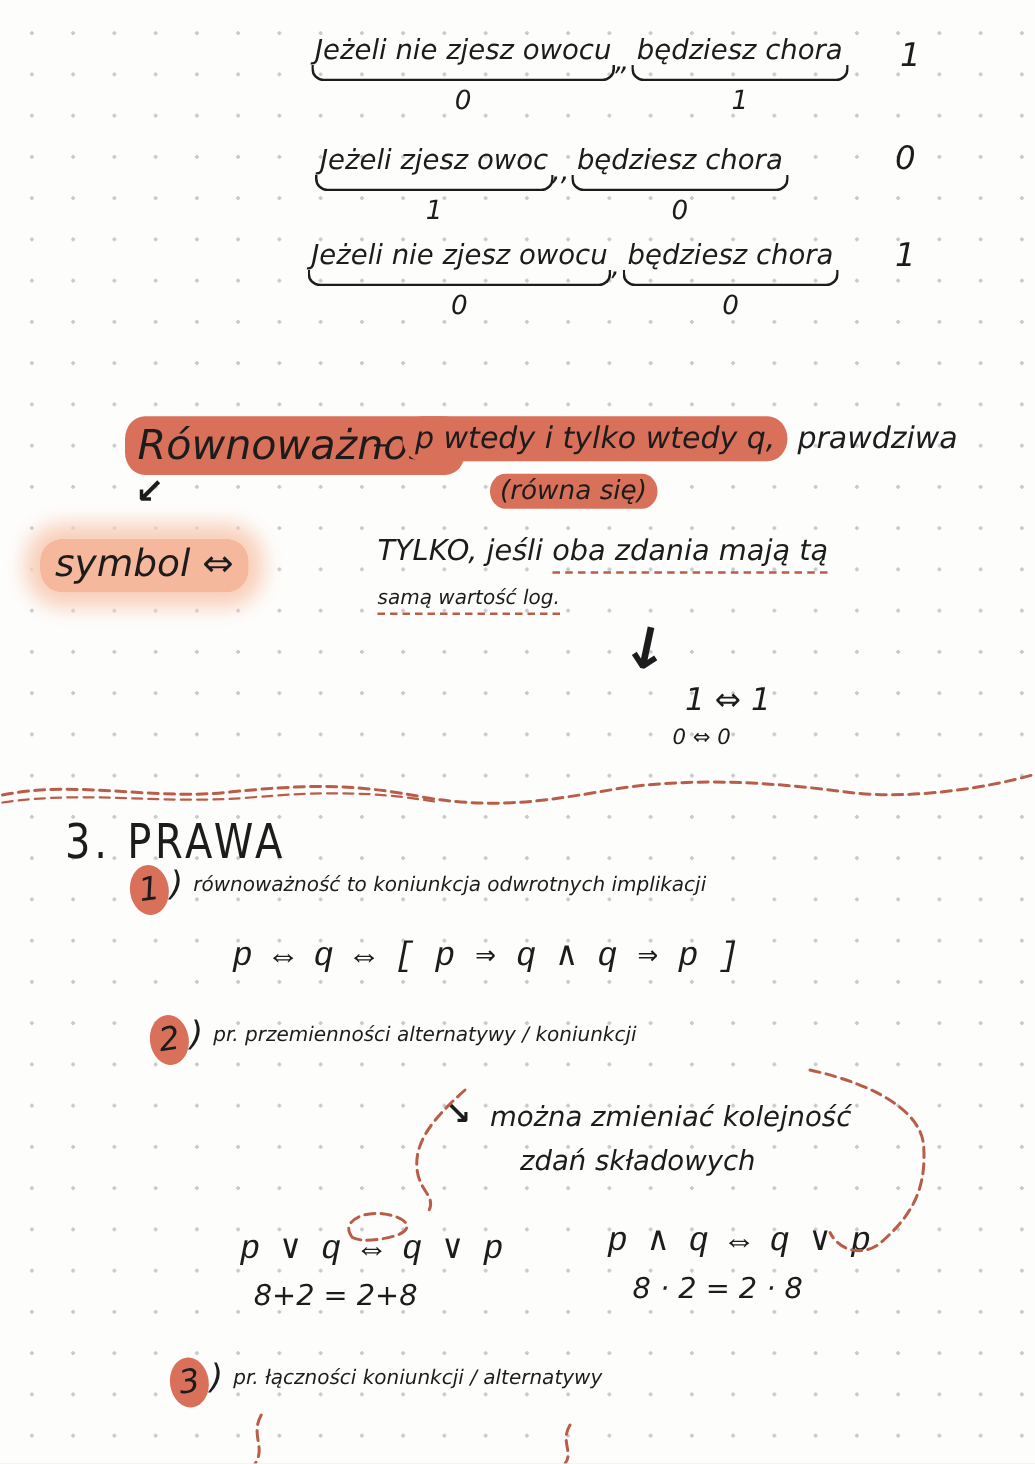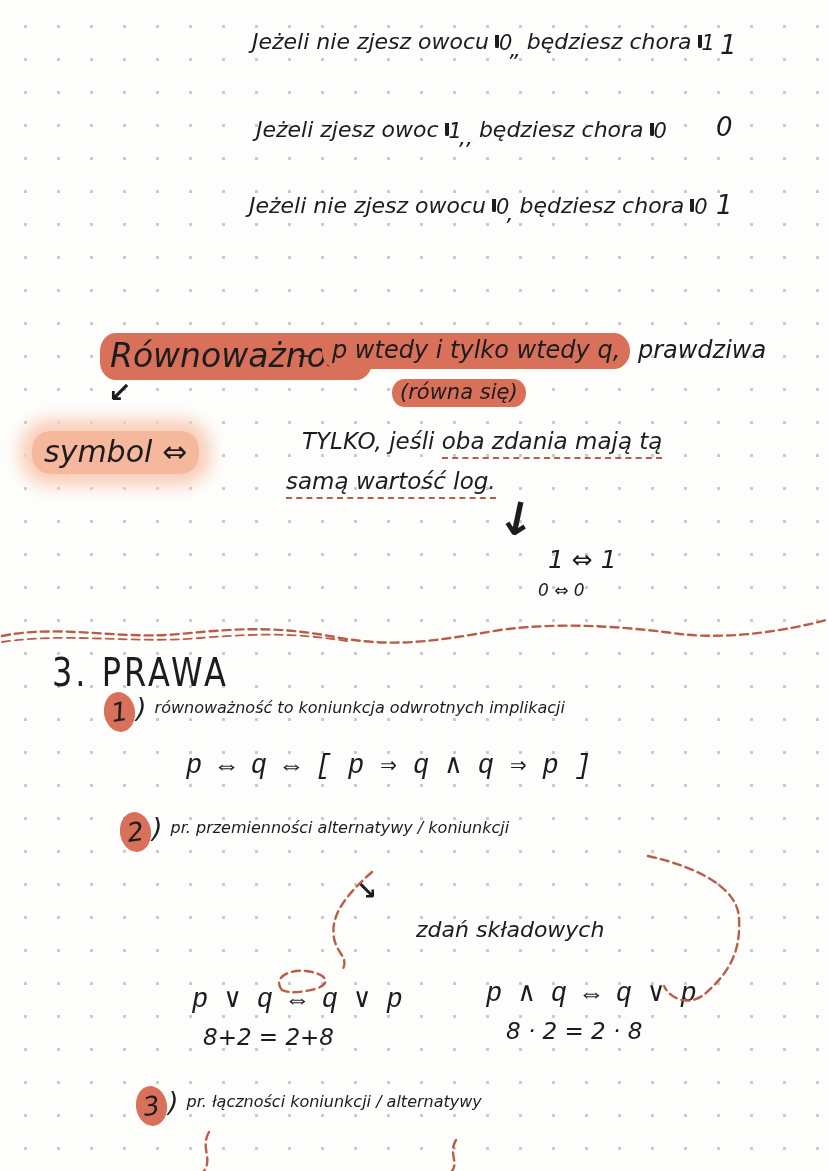--- a/index.html
+++ b/index.html
@@ -13,21 +13,21 @@
     background-position:9px 10px;
     font-family:"DejaVu Sans",sans-serif;
     color:#1c1c1c;
     overflow:hidden;
   }
   .abs{position:absolute;}
   .hw{font-style:italic;}
 
   
   .sentence-line{display:flex;align-items:flex-start;font-size:22px;}
-  .s-part{display:inline-flex;flex-direction:row;align-items:center;}
+  .s-part{display:inline-flex;flex-direction:column;align-items:center;}
   .s-text{padding:0 6px;white-space:nowrap;}
   .brace{width:96%;height:11px;border-left:2px solid #1c1c1c;border-right:2px solid #1c1c1c;
          border-bottom:2.5px solid #1c1c1c;border-radius:0 0 10px 10px;margin-top:-1px;}
   .s-val{font-size:21px;margin-top:3px;font-style:italic;}
   .s-comma{margin:9px 0 0 -3px;font-size:22px;}
   .result{font-size:26px;font-style:italic;}
 
   
   .marker{background:#d9705a;border-radius:16px/18px;padding:3px 10px 5px;
           box-decoration-break:clone;-webkit-box-decoration-break:clone;}
@@ -116,21 +116,21 @@
 
   <div class="abs arrow" style="left:108px;top:376px;font-size:28px;">↙</div>
 
   <div class="abs hw" style="left:32px;top:434px;font-size:30px;">
     <span class="soft-glow">symbol ⇔</span>
   </div>
 
   <div class="abs hw" style="left:302px;top:428px;font-size:23px;white-space:nowrap;">
     <span>TYLKO, jeśli </span><span class="dash-u">oba zdania mają tą</span>
   </div>
-  <div class="abs hw" style="left:286px;top:468px;font-size:23px;">
+  <div class="abs hw" style="left:302px;top:468px;font-size:16px;">
     <span class="dash-u">samą wartość log.</span>
   </div>
 
   <div class="abs arrow" style="left:498px;top:492px;font-size:46px;transform:rotate(12deg);">↓</div>
 
   <div class="abs hw" style="left:548px;top:545px;font-size:25px;">1 ⇔ 1</div>
   <div class="abs hw" style="left:538px;top:580px;font-size:17px;">0 ⇔ 0</div>
 
   <div class="abs heading" style="left:52px;top:650px;">3. PRAWA</div>
 
@@ -141,20 +141,21 @@
   </div>
   <div class="abs formula" style="left:186px;top:748px;">p ⇔ q  ⇔  [ p ⇒ q  ∧  q ⇒ p ]</div>
 
   <div class="abs law-row" style="left:120px;top:812px;">
     <span class="law-badge">2</span>
     <span class="law-paren hw">)</span>
     <span class="law-text">pr. przemienności alternatywy / koniunkcji</span>
   </div>
 
   <div class="abs arrow" style="left:356px;top:876px;font-size:25px;">↘</div>
+  <div class="abs hw" style="left:392px;top:882px;font-size:22px;">można zmieniać kolejność</div>
   <div class="abs hw" style="left:416px;top:917px;font-size:22px;">zdań składowych</div>
 
   <div class="abs formula" style="left:192px;top:982px;">p ∨ q ⇔ q ∨ p</div>
   <div class="abs example" style="left:203px;top:1024px;">8+2 = 2+8</div>
   <div class="abs formula" style="left:486px;top:976px;">p ∧ q ⇔ q ∨ p</div>
   <div class="abs example" style="left:506px;top:1018px;">8 · 2 = 2 · 8</div>
 
   <div class="abs law-row" style="left:136px;top:1086px;">
     <span class="law-badge">3</span>
     <span class="law-paren hw">)</span>

